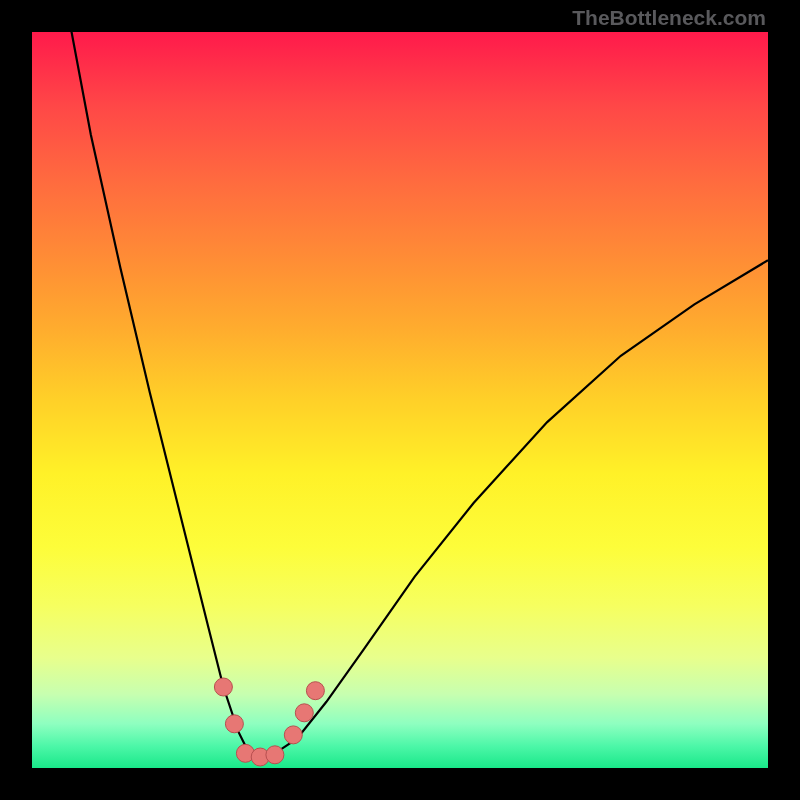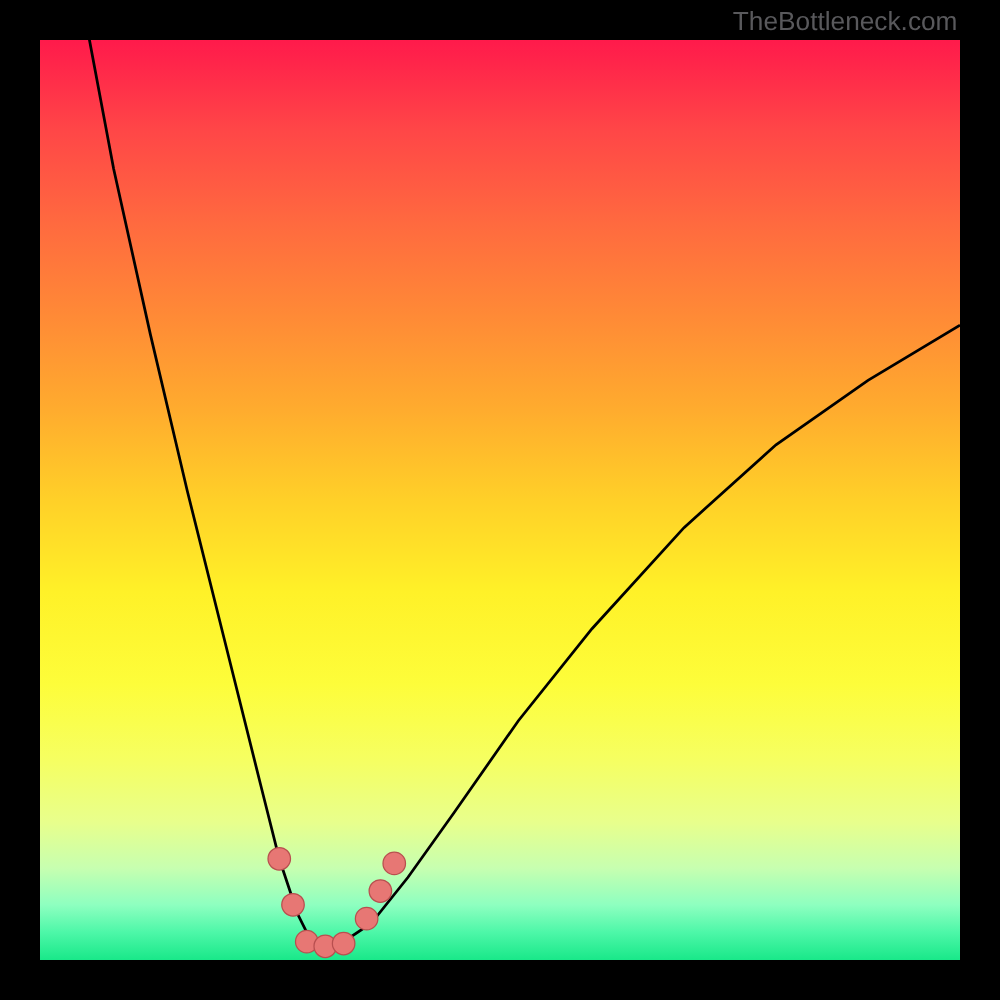--- a/index.html
+++ b/index.html
@@ -33,21 +33,21 @@
       #4df7a8 97%,
       #19e889 100%
     );
   }
   .attribution {
     position: absolute;
     right: 34px;
     top: 6px;
     font-family: Arial, Helvetica, sans-serif;
     font-size: 21px;
-    font-weight: 400;
+    font-weight: 700;
     color: #59595c;
     letter-spacing: 0px;
   }
   svg.curve {
     position: absolute;
     left: 0; top: 0;
     width: 736px; height: 736px;
   }
 </style>
 </head>

